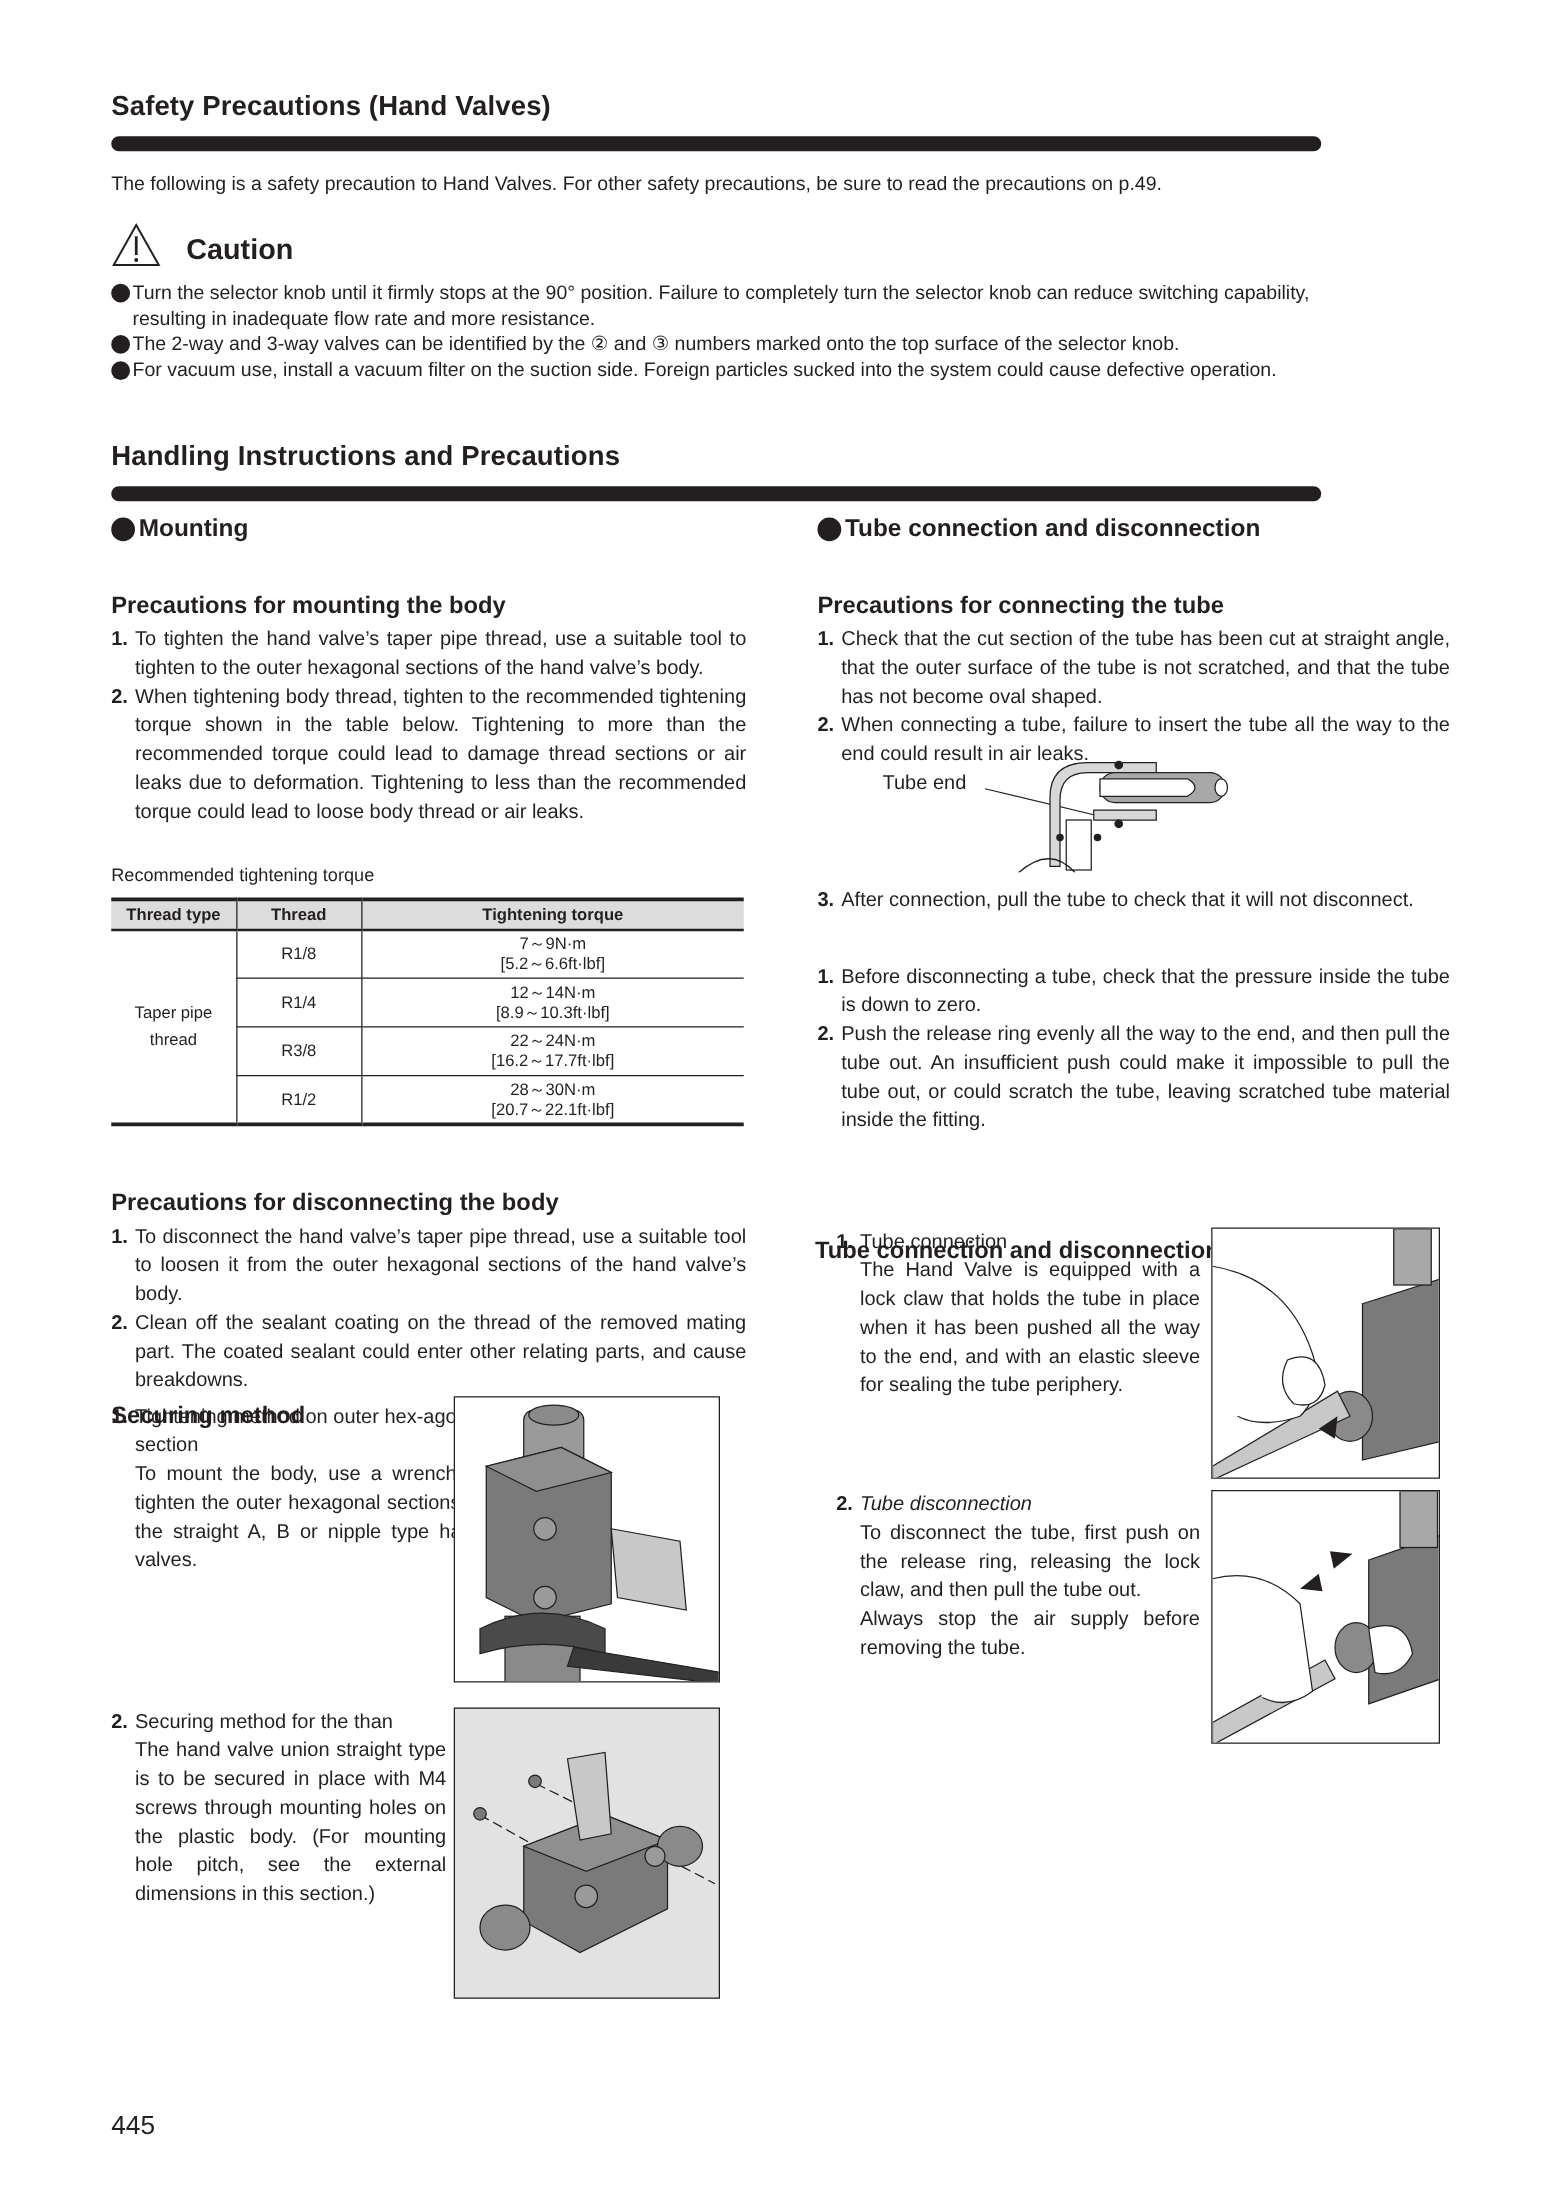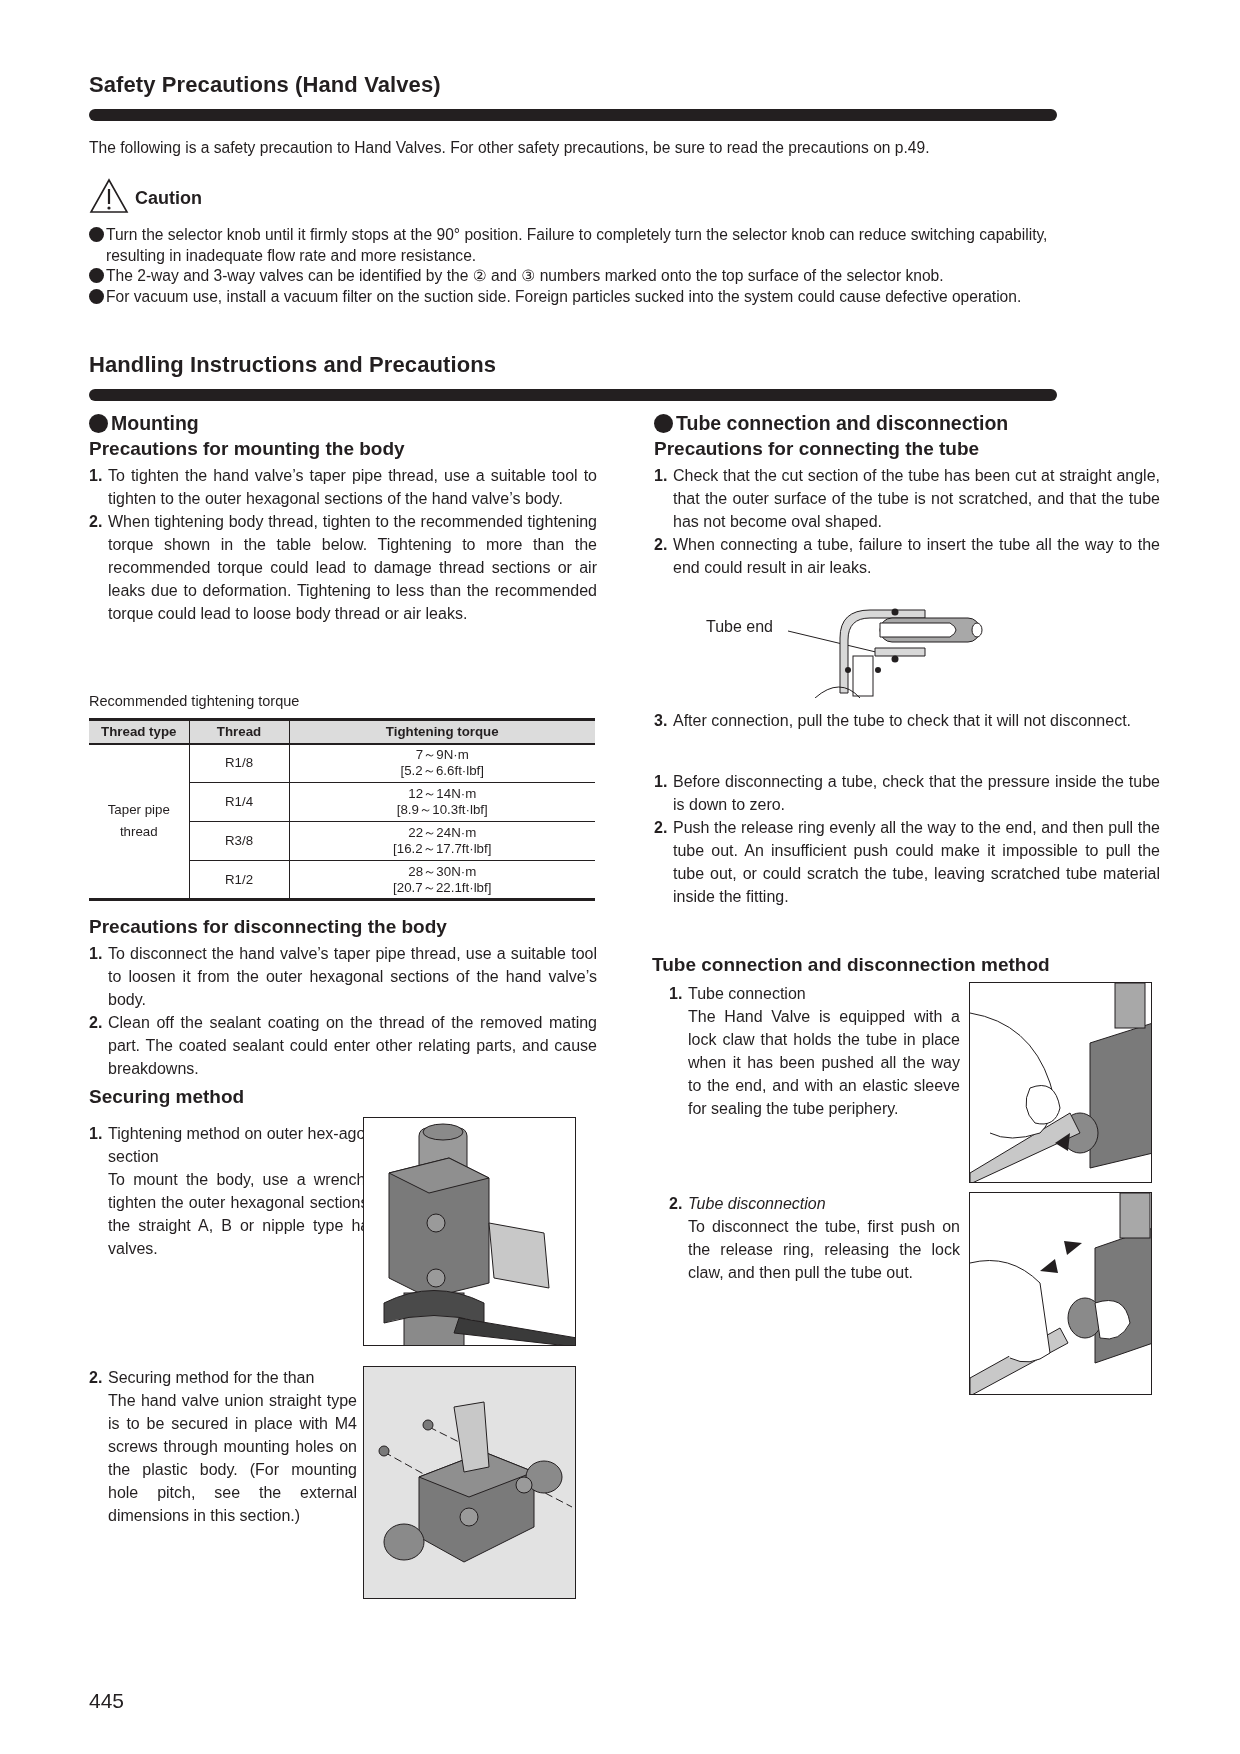--- a/index.html
+++ b/index.html
@@ -2,29 +2,29 @@
 <html><head>
 <meta charset="utf-8">
 <style>
   * { box-sizing: border-box; margin: 0; padding: 0; }
   html, body { width: 1240px; height: 1754px; background: #fff; }
   body { position: relative; font-family: "Liberation Sans", sans-serif; color: #231f20; overflow: hidden; }
   .abs { position: absolute; }
   .h1 { font-size: 22px; font-weight: bold; letter-spacing: 0.1px; }
   .bar { height: 12px; background: #231f20; border-radius: 6px; }
   .intro { font-size: 15.6px; }
-  .caution-head { display: flex; align-items: center; gap: 6px; font-size: 18px; font-weight: bold; }
+  .caution-head { display: flex; align-items: center; gap: 20px; font-size: 23px; font-weight: bold; }
   .bullets { font-size: 15.6px; line-height: 20.5px; }
   .bullets .b { display: flex; }
   .bullets .dot { width: 15px; height: 15px; border-radius: 50%; background: #231f20; flex: none; margin-top: 2px; margin-right: 2px; }
   .bullets .txt { flex: 1; }
   .col { font-size: 16px; line-height: 23px; }
   .sec-title { font-size: 19.5px; font-weight: bold; display: flex; align-items: center; line-height: 26px; }
   .sec-title .dot { width: 19px; height: 19px; border-radius: 50%; background: #231f20; margin-right: 3px; flex: none; }
-  .sub-title { font-size: 19px; font-weight: bold; line-height: 26px; }
+  .sub-title { font-size: 19px; font-weight: bold; line-height: 26px; margin-top: 36px; }
   .ol .item { display: flex; text-align: justify; }
   .ol .num { font-weight: bold; width: 19px; flex: none; }
   .ol .txt { flex: 1; }
   .caption { font-size: 14.5px; }
   table.torque { border-collapse: collapse; width: 100%; font-size: 13.3px; text-align: center; }
   table.torque th { background: #dcdcdc; font-weight: bold; border-top: 3px solid #231f20; border-bottom: 2px solid #231f20; height: 24px; }
   table.torque td { height: 39px; line-height: 16px; border-bottom: 1px solid #231f20; }
   table.torque tr:last-child td { border-bottom: 3px solid #231f20; }
   table.torque .vr { border-right: 1px solid #231f20; }
   .figbox { border: 1.5px solid #231f20; background: #fff; overflow: hidden; }
@@ -272,20 +272,21 @@
     <path d="M85 160 L100 150 L98 168 Z" fill="#231f20"></path>
   </svg>
 </div>
 
 <div class="abs col ol" style="left:669px;top:1192px;width:291px;">
   <div class="item">
       <span class="num">2.</span>
     <span class="txt">
         <div style="text-align:left;font-style:italic;">Tube disconnection</div>
         <div>To disconnect the tube, first push on the release ring, releasing the lock claw, and then pull the tube out.</div>
+        <div>Always stop the air supply before removing the tube.</div>
       </span>
     </div>
 </div>
 <div class="abs figbox" style="left:969px;top:1192px;width:183px;height:203px;">
   <svg width="183" height="203" viewBox="0 0 183 203">
     <path d="M125 55 L183 35 L183 150 L125 170 Z" fill="#7a7a7a" stroke="#231f20"></path>
     <rect x="150" y="0" width="30" height="45" fill="#a8a8a8" stroke="#231f20"></rect>
     <ellipse cx="115" cy="125" rx="17" ry="20" fill="#8a8a8a" stroke="#231f20"></ellipse>
     <path d="M0 185 L90 135 L98 150 L0 203 Z" fill="#c8c8c8" stroke="#231f20"></path>
     <path d="M0 70 Q40 60 70 90 L80 160 Q60 175 40 165" fill="#fff" stroke="#231f20"></path>

